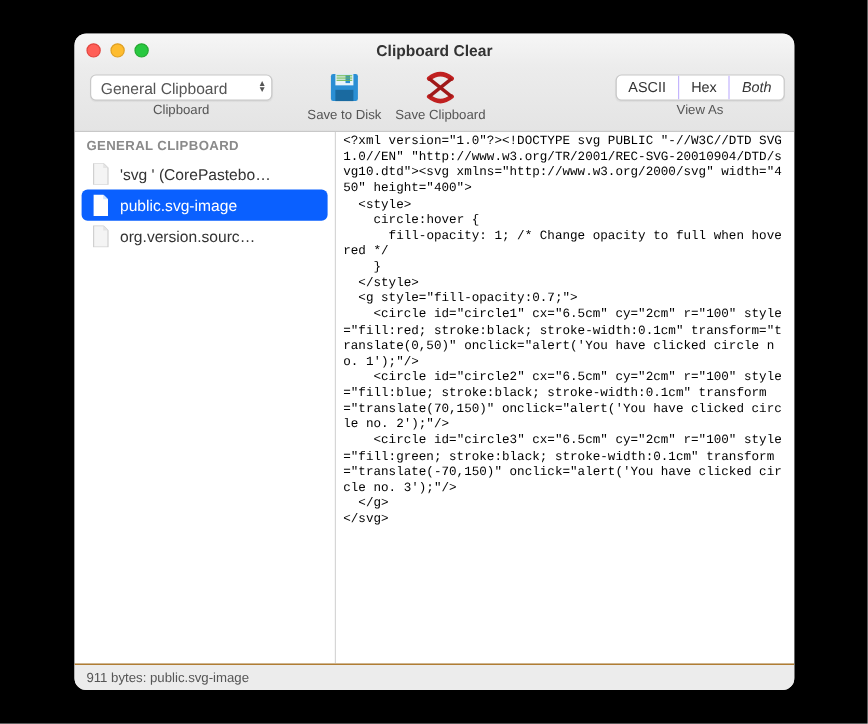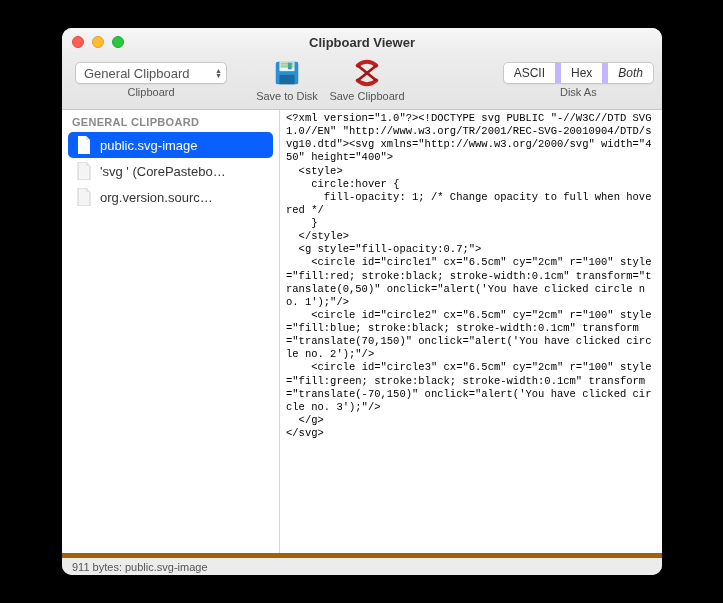--- a/index.html
+++ b/index.html
@@ -106,21 +106,21 @@
       overflow: hidden;
       margin-top: 4px;
       height: 22px;
       background: #fff;
       box-shadow: 0 1px 1px rgba(0,0,0,0.05);
     }
     .seg-control .seg {
       padding: 2px 10px;
       font-size: 12px;
       color: #333;
-      border-right: 6px solid #c4b5fd;
+      border-right: 1px solid #c4b5fd;
       display: flex;
       align-items: center;
     }
     .seg-control .seg:last-child { border-right: none; font-style: italic; }
     .content-row {
       flex: 1;
       display: flex;
       overflow: hidden;
     }
     .sidebar {
@@ -172,41 +172,41 @@
       font-family: Menlo, Monaco, "Courier New", monospace;
       font-size: 10.5px;
       line-height: 1.25;
       color: #000;
       padding: 2px 6px;
       white-space: pre-wrap;
       word-break: break-all;
     }
     .statusbar {
       height: 22px;
-      border-top: 5px solid #a16207;
+      border-top: 1px solid #a16207;
       background: #ececec;
       font-size: 11px;
       color: #555;
       display: flex;
       align-items: center;
       padding: 0 10px;
       text-align: center;
     }
   </style>
 </head>
 <body>
 
 <div class="window">
   <div class="titlebar">
     <div class="traffic-lights">
       <div class="traffic-light tl-close"></div>
       <div class="traffic-light tl-min"></div>
       <div class="traffic-light tl-max"></div>
     </div>
-    <div class="window-title">Clipboard Viewer</div>
+    <div class="window-title">Clipboard Clear</div>
   </div>
 
   <div class="toolbar">
     <div class="toolbar-group" style="width:162px;">
       <div class="select-wrap">
         <span>General Clipboard</span>
         <span class="select-arrows">
           <span>▲</span>
             <span>▼</span>
         </span>
@@ -244,42 +244,42 @@
     </div>
 
     <div class="toolbar-spacer"></div>
 
     <div class="toolbar-group">
       <div class="seg-control">
         <div class="seg">ASCII</div>
         <div class="seg">Hex</div>
         <div class="seg">Both</div>
       </div>
-      <div class="label">Disk As</div>
+      <div class="label">View As</div>
     </div>
   </div>
 
   <div class="content-row">
     <div class="sidebar">
       <div class="sidebar-header">GENERAL CLIPBOARD</div>
+
+      <div class="sidebar-item">
+        <svg class="file-icon" viewBox="0 0 16 18">
+          <path d="M2 0 h8 l4 4 v14 h-12 z" fill="#f4f4f4" stroke="#d0d0d0"></path>
+          <path d="M10 0 v4 h4" fill="#e4e4e4"></path>
+        </svg>
+        <span class="item-text">'svg ' (CorePastebo…</span>
+      </div>
 
       <div class="sidebar-item selected">
         <svg class="file-icon" viewBox="0 0 16 18">
           <path d="M2 0 h8 l4 4 v14 h-12 z" fill="#fff" stroke="none"></path>
           <path d="M10 0 v4 h4" fill="#d0e6ff"></path>
         </svg>
         <span class="item-text">public.svg-image</span>
-      </div>
-
-      <div class="sidebar-item">
-        <svg class="file-icon" viewBox="0 0 16 18">
-          <path d="M2 0 h8 l4 4 v14 h-12 z" fill="#f4f4f4" stroke="#d0d0d0"></path>
-          <path d="M10 0 v4 h4" fill="#e4e4e4"></path>
-        </svg>
-        <span class="item-text">'svg ' (CorePastebo…</span>
       </div>
 
       <div class="sidebar-item">
         <svg class="file-icon" viewBox="0 0 16 18">
           <path d="M2 0 h8 l4 4 v14 h-12 z" fill="#f4f4f4" stroke="#d0d0d0"></path>
           <path d="M10 0 v4 h4" fill="#e4e4e4"></path>
         </svg>
         <span class="item-text">org.version.sourc…</span>
       </div>
     </div>

